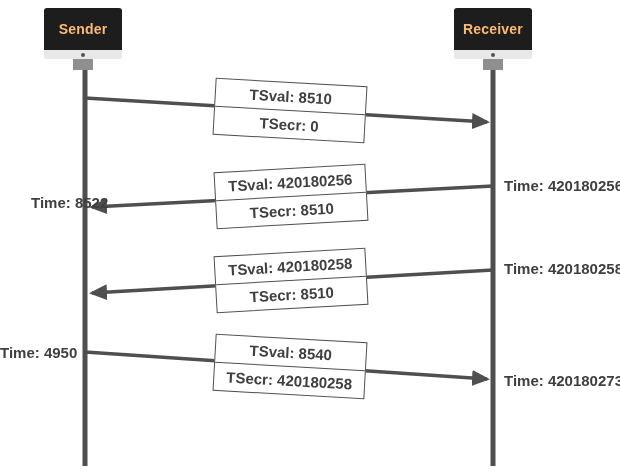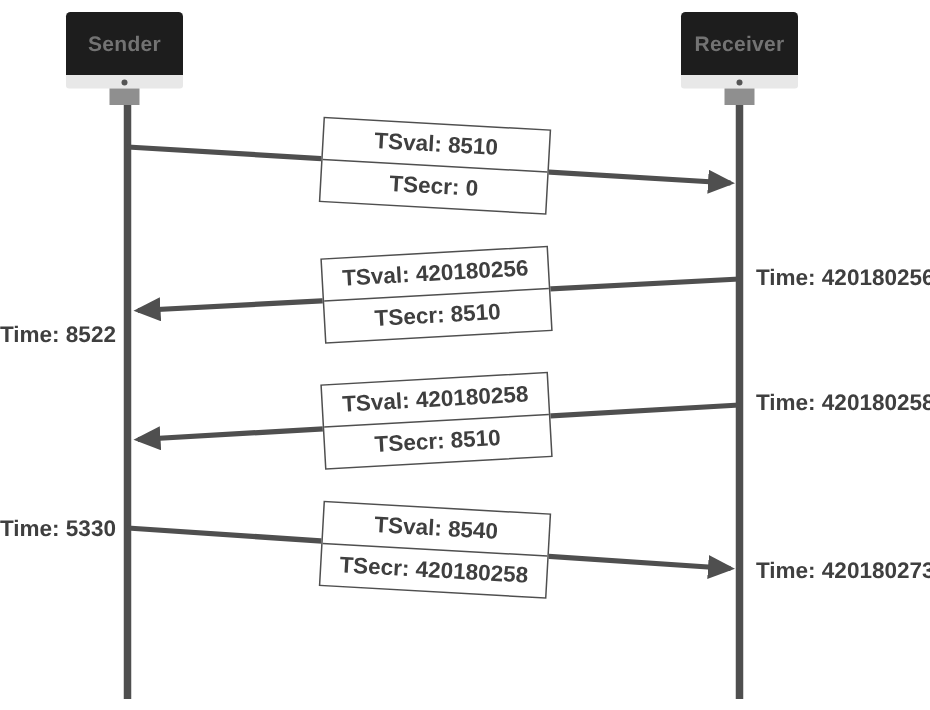--- a/index.html
+++ b/index.html
@@ -16,21 +16,21 @@
     overflow: hidden;
   }
   
   .monitor { position: absolute; width: 78px; }
   .monitor .screen {
     position: absolute; left: 0; top: 0;
     width: 78px; height: 42px;
     background: #1d1d1d;
     border-radius: 3px 3px 0 0;
     display: flex; align-items: center; justify-content: center;
-    color: #737373; font-size: 14px; font-weight: 700;
+    color: #fdba74; font-size: 14px; font-weight: 700;
     letter-spacing: 0.2px;
   }
   .monitor .bezel {
     position: absolute; left: 0; top: 42px;
     width: 78px; height: 9px;
     background: #e8e8e8;
     border-radius: 0 0 2px 2px;
   }
   .monitor .dot {
     position: absolute; left: 37px; top: 45px;
@@ -72,21 +72,21 @@
 
   
   .time-label {
     position: absolute;
     font-size: 15px; font-weight: 600; color: #3f3f3f;
     line-height: 17px; white-space: nowrap;
   }
   .time-left  { left: 0; width: 77px; text-align: right; }
   .time-right { left: 504px; text-align: left; }
   #time-s1 { top: 88px; }
-  #time-s2 { top: 215px; }
+  #time-s2 { top: 194px; margin-left: 31px; }
   #time-s3 { top: 344px; }
   #time-r1 { top: 177px; }
   #time-r2 { top: 260px; }
   #time-r3 { top: 372px; }
 </style>
 </head>
 <body>
 
 <div id="stage">
 
@@ -135,19 +135,19 @@
   <div class="msgbox" id="msgbox-3">
     <div class="row">TSval: 420180258</div>
     <div class="row">TSecr: 8510</div>
   </div>
   <div class="msgbox" id="msgbox-4">
     <div class="row">TSval: 8540</div>
     <div class="row">TSecr: 420180258</div>
   </div>
 
   <div class="time-label time-left" id="time-s2">Time: 8522</div>
-  <div class="time-label time-left" id="time-s3">Time: 5330</div>
+  <div class="time-label time-left" id="time-s3">Time: 4950</div>
 
   <div class="time-label time-right" id="time-r1">Time: 420180256</div>
   <div class="time-label time-right" id="time-r2">Time: 420180258</div>
   <div class="time-label time-right" id="time-r3">Time: 420180273</div>
 
 </div>
 
 </body></html>

